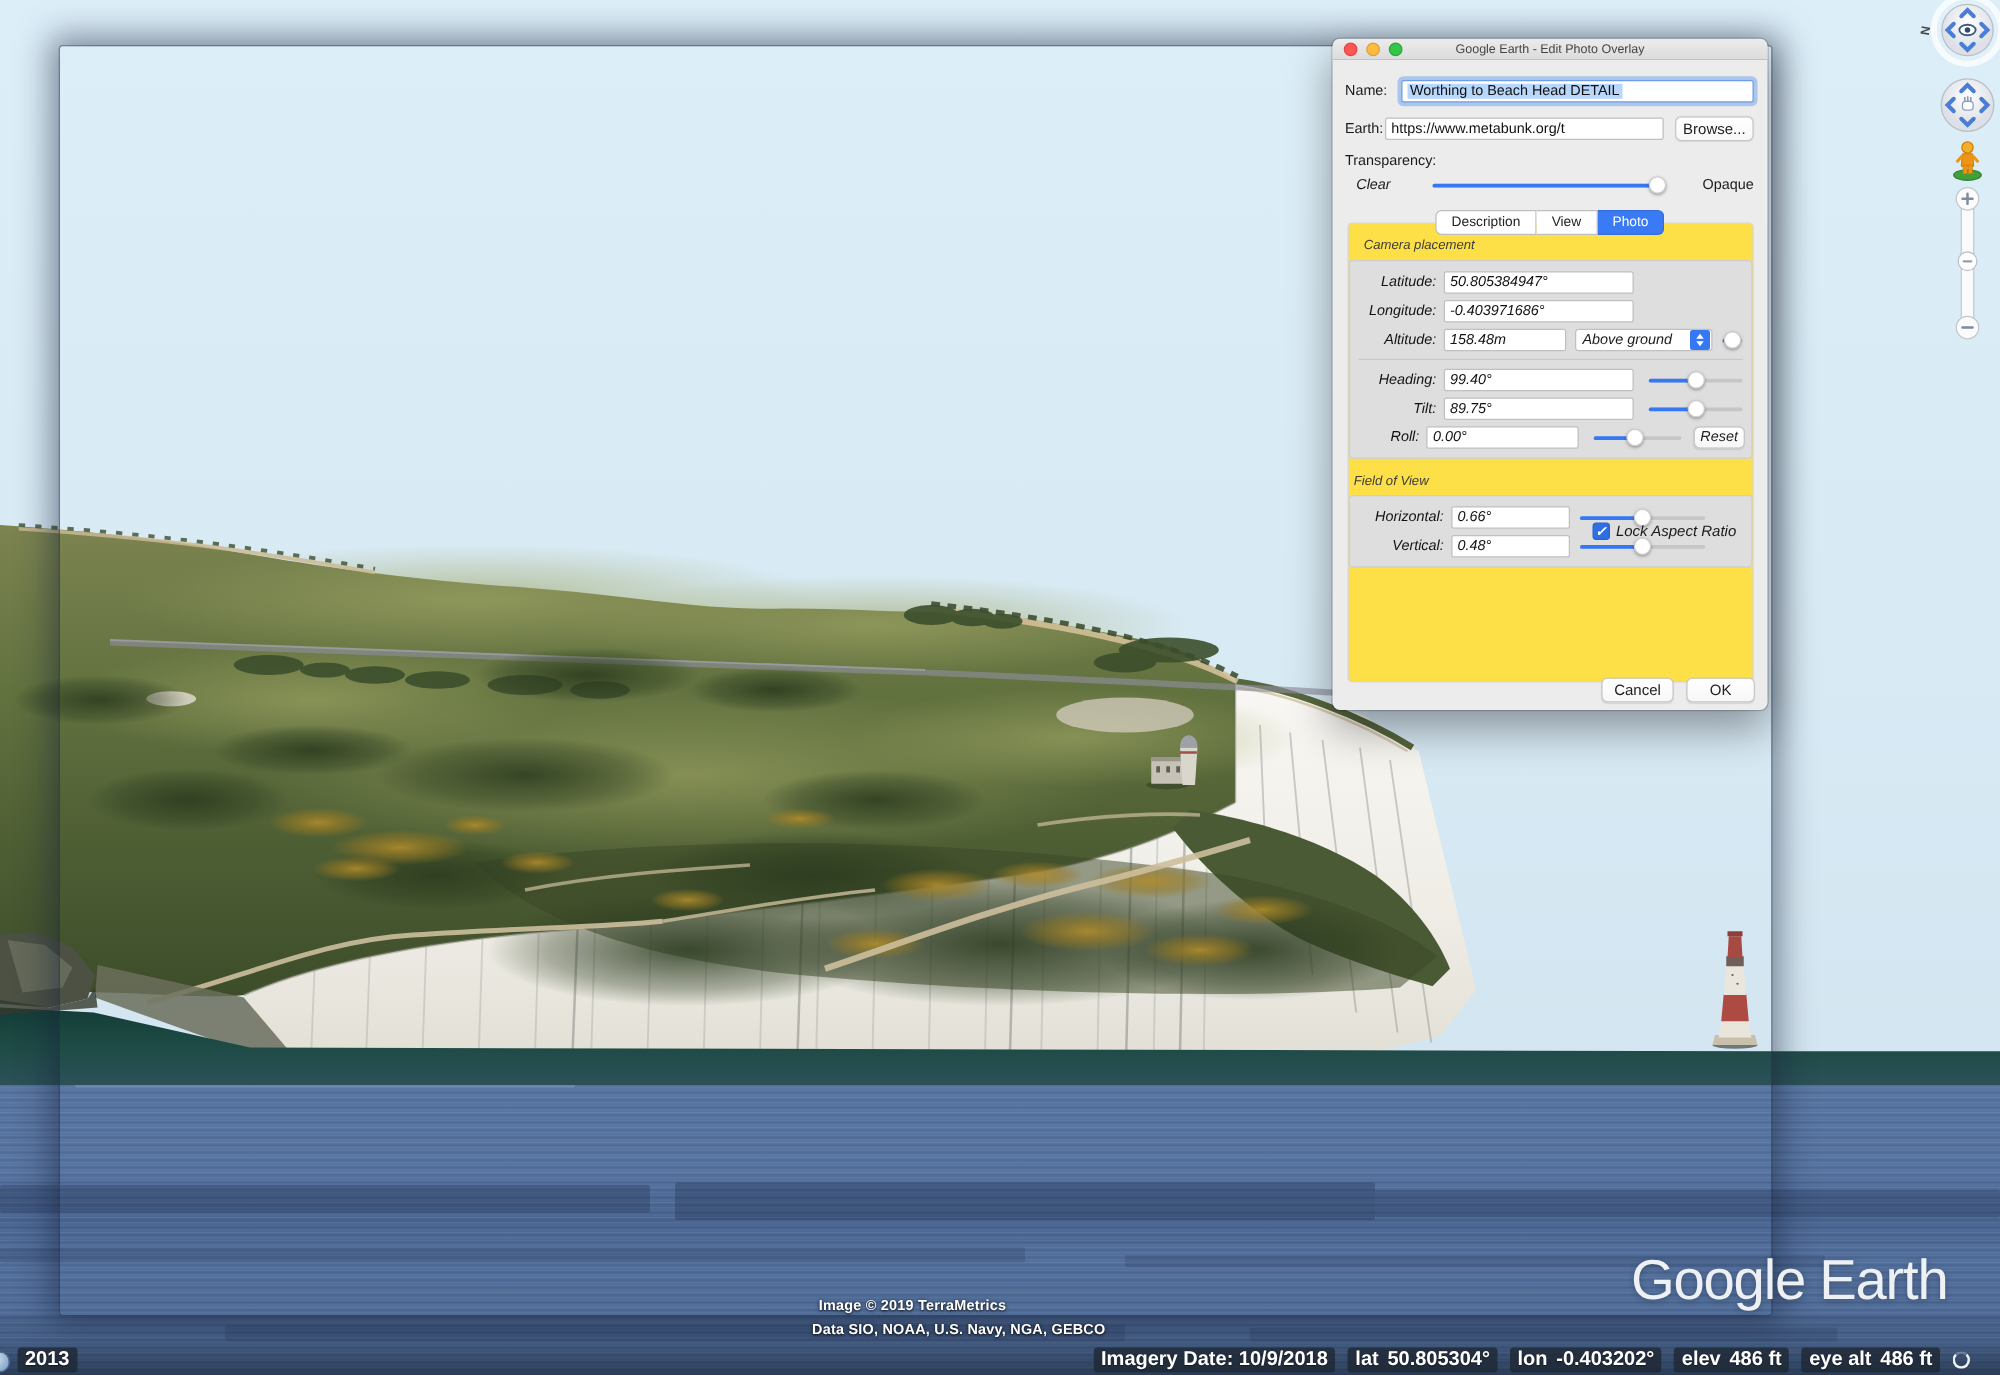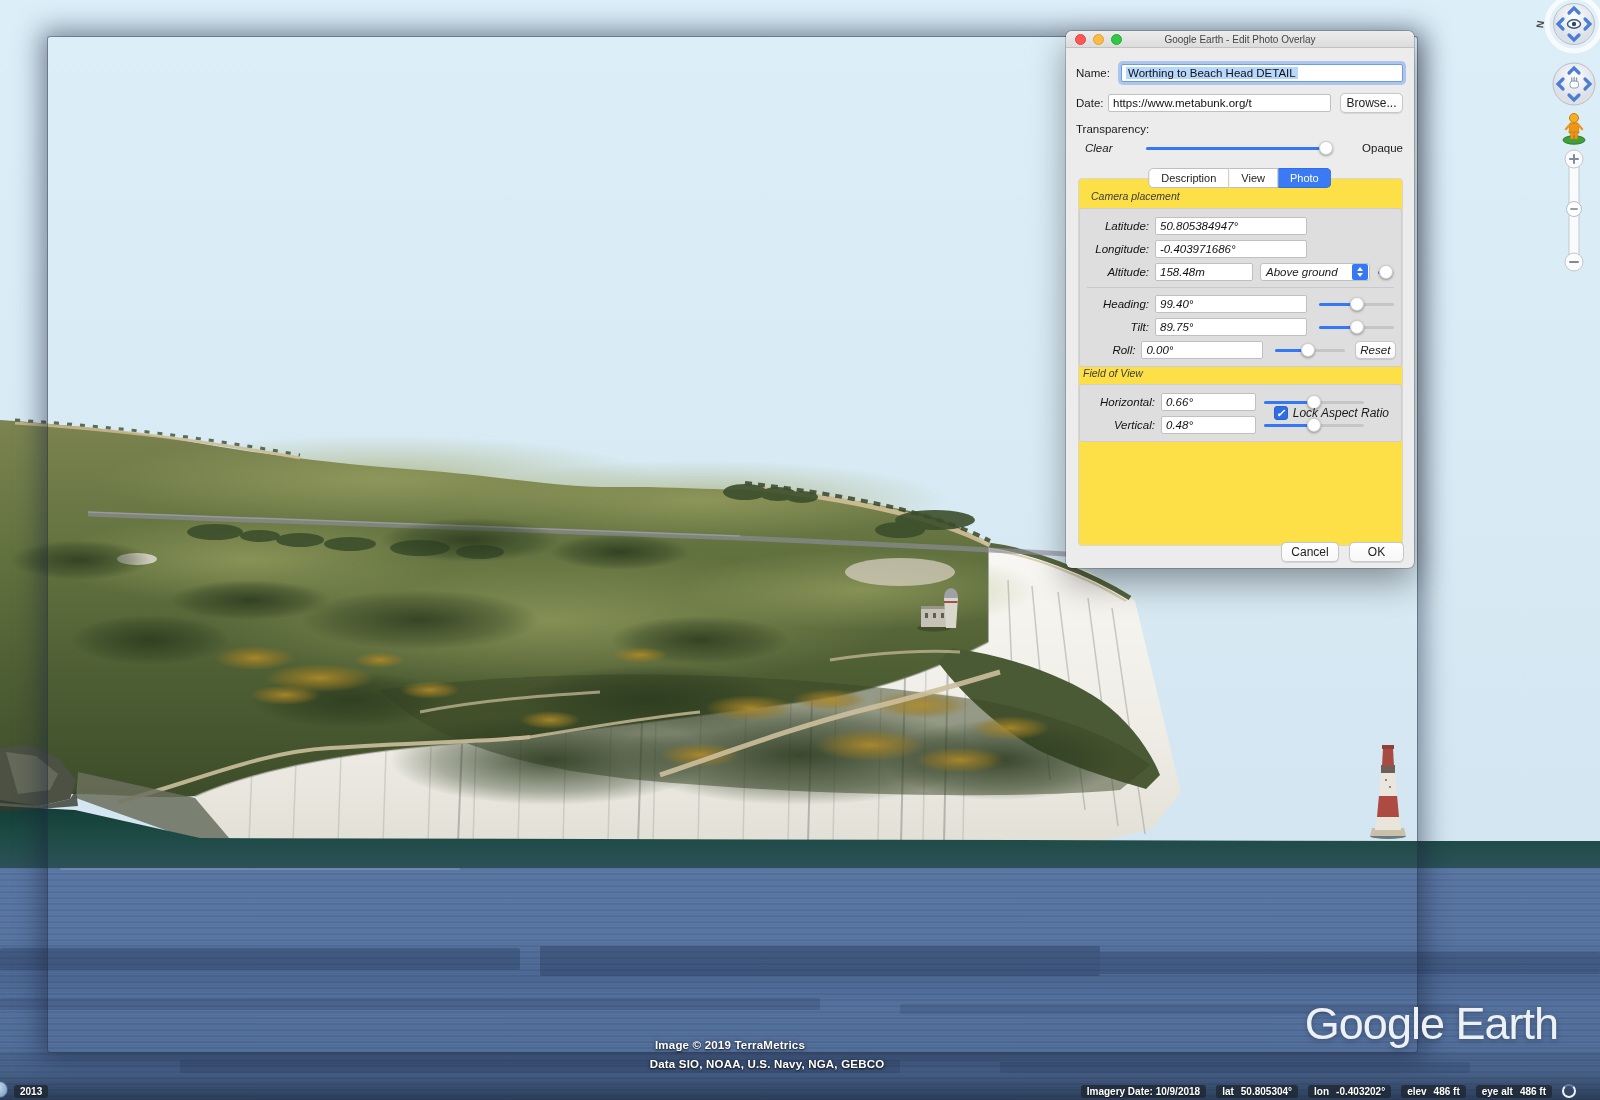--- a/index.html
+++ b/index.html
@@ -26,21 +26,21 @@
   .photo-frame { position:absolute; left:48px; top:37px; width:1369px; height:1015px;
     border-radius:2px; pointer-events:none;
     box-shadow:0 0 0 1px rgba(45,55,75,0.40), 0 0 26px 7px rgba(22,32,58,0.50); }
 
   
   .attr { position:absolute; color:#fff; font-size:11.5px; font-weight:bold; letter-spacing:0.2px;
     text-shadow:0 1px 2px rgba(0,0,0,0.8), 0 0 4px rgba(0,0,0,0.45); transform:translateX(-50%); white-space:nowrap; }
   .ge-logo { position:absolute; right:42px; bottom:50px; font-size:45px; font-weight:500; color:#eef1f4;
     letter-spacing:-1px; text-shadow:0 2px 5px rgba(25,35,55,0.35); white-space:nowrap; }
 
-  .chip { background:rgba(30,38,50,0.78); border-radius:3px; color:#fff; font-size:10px; font-weight:bold;
+  .chip { background:rgba(30,38,50,0.78); border-radius:3px; color:#fff; font-size:16px; font-weight:bold;
     padding:1px 6px; display:flex; gap:7px; align-items:center; white-space:nowrap;
     text-shadow:0 1px 1px rgba(0,0,0,0.5); }
   .status-right { position:absolute; right:24px; bottom:2px; display:flex; gap:10px; align-items:center; }
   .status-left { position:absolute; left:14px; bottom:2px; display:flex; align-items:center; }
   .clock-sliver { position:absolute; left:-9px; bottom:2px; width:17px; height:17px; border-radius:50%;
     background:radial-gradient(circle at 35% 35%, #cfe0ef, #6f93bd); border:1px solid #4a6a8e; }
   .spinner { width:14px; height:14px; border-radius:50%; border:2.5px solid rgba(255,255,255,0.92);
     border-top-color:rgba(255,255,255,0.25); }
 
   
@@ -81,21 +81,21 @@
   .seg:first-child { border-left-width:1px; border-radius:5px 0 0 5px; }
   .seg:last-child { border-radius:0 5px 5px 0; }
   .seg.active { background:#3b7af5; border-color:#346ddd; color:#fff; }
 
   .groupbox { position:absolute; top:147px; left:12px; right:11px; bottom:22px;
     background:#fde047; border:1px solid #d6d6d6; border-radius:4px; padding:0 0;font-style:italic; }
   .section-lab { font-size:10.5px; color:#3c3c3c; }
   .cam-lab { position:absolute; top:11px; left:12px; }
   .panel { background:#dedede; border:1px solid #cecece; border-radius:3px; padding:5px 5px; }
   .panelA { margin-top:29px; }
-  .fov-lab { padding-left:4px; }
+  .fov-lab { margin-top:12px; padding-left:4px; }
   .panelB { margin-top:5px; position:relative; }
   .prow { display:flex; align-items:center; height:23px; }
   .plabel { width:64px; text-align:right; margin-right:6px; color:#111; }
   .divider { border-top:1px solid #c9c9c9; margin:4px 2px; }
   .dd { display:flex; align-items:center; background:#fff; border:1px solid #c0c0c4; border-radius:3px;
     height:18px; padding-left:5px; font-size:11.5px; position:relative; }
   .dd-stepper { margin-left:auto; width:16px; height:16px; background:var(--accent); border-radius:2px;
     display:flex; flex-direction:column; align-items:center; justify-content:center; margin-right:1px; }
   .dd-stepper i { display:block; width:0; height:0; border-left:3px solid transparent; border-right:3px solid transparent; }
   .dd-stepper i.up { border-bottom:4px solid #fff; margin-bottom:2px; }
@@ -394,21 +394,21 @@
     </div>
 
     <div class="row-name">
       <span style="width:38px;">Name:</span>
       <div class="tf focused" style="flex:1; margin-left:7px;">
         <span class="sel">Worthing to Beach Head DETAIL</span>
       </div>
     </div>
 
     <div class="row-link">
-      <span style="width:28px;">Date:</span>
+      <span style="width:28px;">Earth:</span>
       <div class="tf" style="flex:1; margin-left:4px;">
         <span>https://www.metabunk.org/t</span>
       </div>
       <div class="btn" style="width:63px; margin-left:9px;">
         <span>Browse...</span>
       </div>
     </div>
 
     <div class="lab-transp">Transparency:</div>
     <div class="row-transp">

